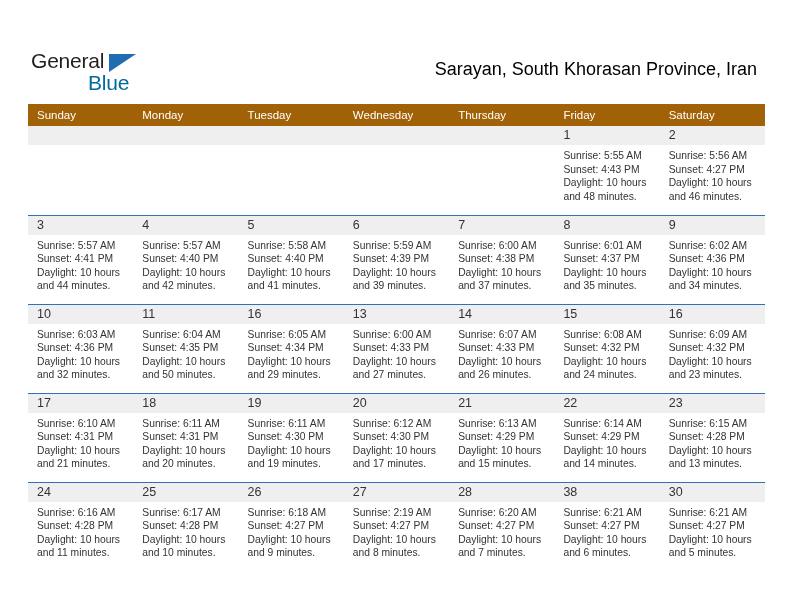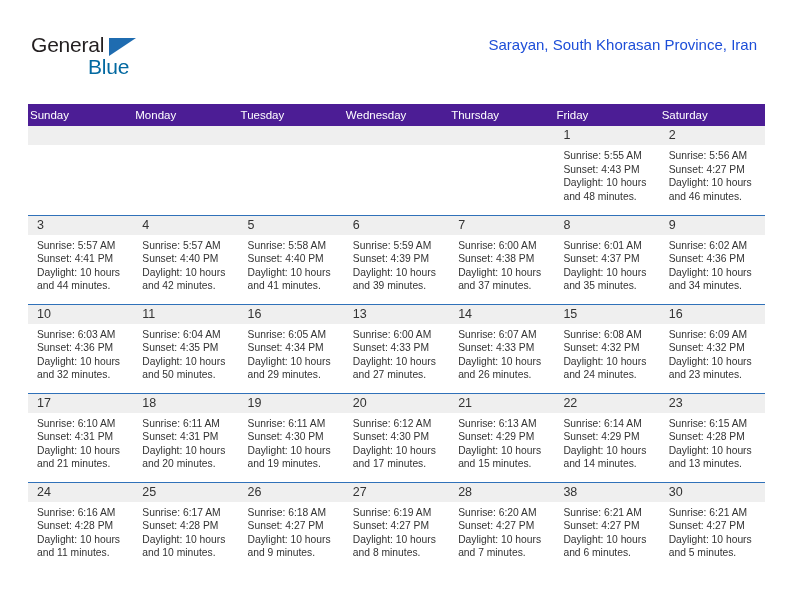--- a/index.html
+++ b/index.html
@@ -18,21 +18,21 @@
     position: relative;
     width: 792px;
     height: 612px;
     box-sizing: border-box;
   }
 
   
   .header {
     position: absolute;
     left: 0;
-    top: 0;
+    top: 16px;
     width: 792px;
     height: 100px;
   }
   .logo {
     position: absolute;
     left: 31px;
     top: 33px;
     width: 200px;
     height: 50px;
   }
@@ -70,45 +70,45 @@
     text-align: right;
   }
   .cal-title {
     font-size: 27px;
     color: #222222;
     line-height: 34px;
     font-weight: normal;
     white-space: nowrap;
   }
   .cal-subtitle {
-    font-size: 15px;
-    color: #1d4ed8;
+    font-size: 18px;
+    color: #000000;
     line-height: 22px;
-    margin-top: 4px;
+    margin-top: 12px;
     white-space: nowrap;
   }
 
   
   .cal {
     position: absolute;
     left: 28px;
     top: 104px;
     width: 737px;
     border-collapse: collapse;
     table-layout: fixed;
   }
   .cal col { width: 105.28px; }
 
   .cal thead th {
-    background: #4c1d95;
+    background: #a16207;
     color: #ffffff;
     font-size: 11.5px;
     font-weight: normal;
     text-align: left;
-    padding: 5px 0 5px 2px;
+    padding: 5px 0 5px 9px;
     height: 11px;
     border: none;
   }
 
   .week-row {
     height: 89px;
   }
   .cal td {
     vertical-align: top;
     padding: 0;
@@ -429,21 +429,21 @@
             <div class="cell-body">
               <div>Sunrise: 6:18 AM</div>
               <div>Sunset: 4:27 PM</div>
               <div>Daylight: 10 hours</div>
               <div>and 9 minutes.</div>
             </div>
           </td>
           <td>
             <div class="daynum-band">27</div>
             <div class="cell-body">
-              <div>Sunrise: 6:19 AM</div>
+              <div>Sunrise: 2:19 AM</div>
               <div>Sunset: 4:27 PM</div>
               <div>Daylight: 10 hours</div>
               <div>and 8 minutes.</div>
             </div>
           </td>
           <td>
             <div class="daynum-band">28</div>
             <div class="cell-body">
               <div>Sunrise: 6:20 AM</div>
               <div>Sunset: 4:27 PM</div>

